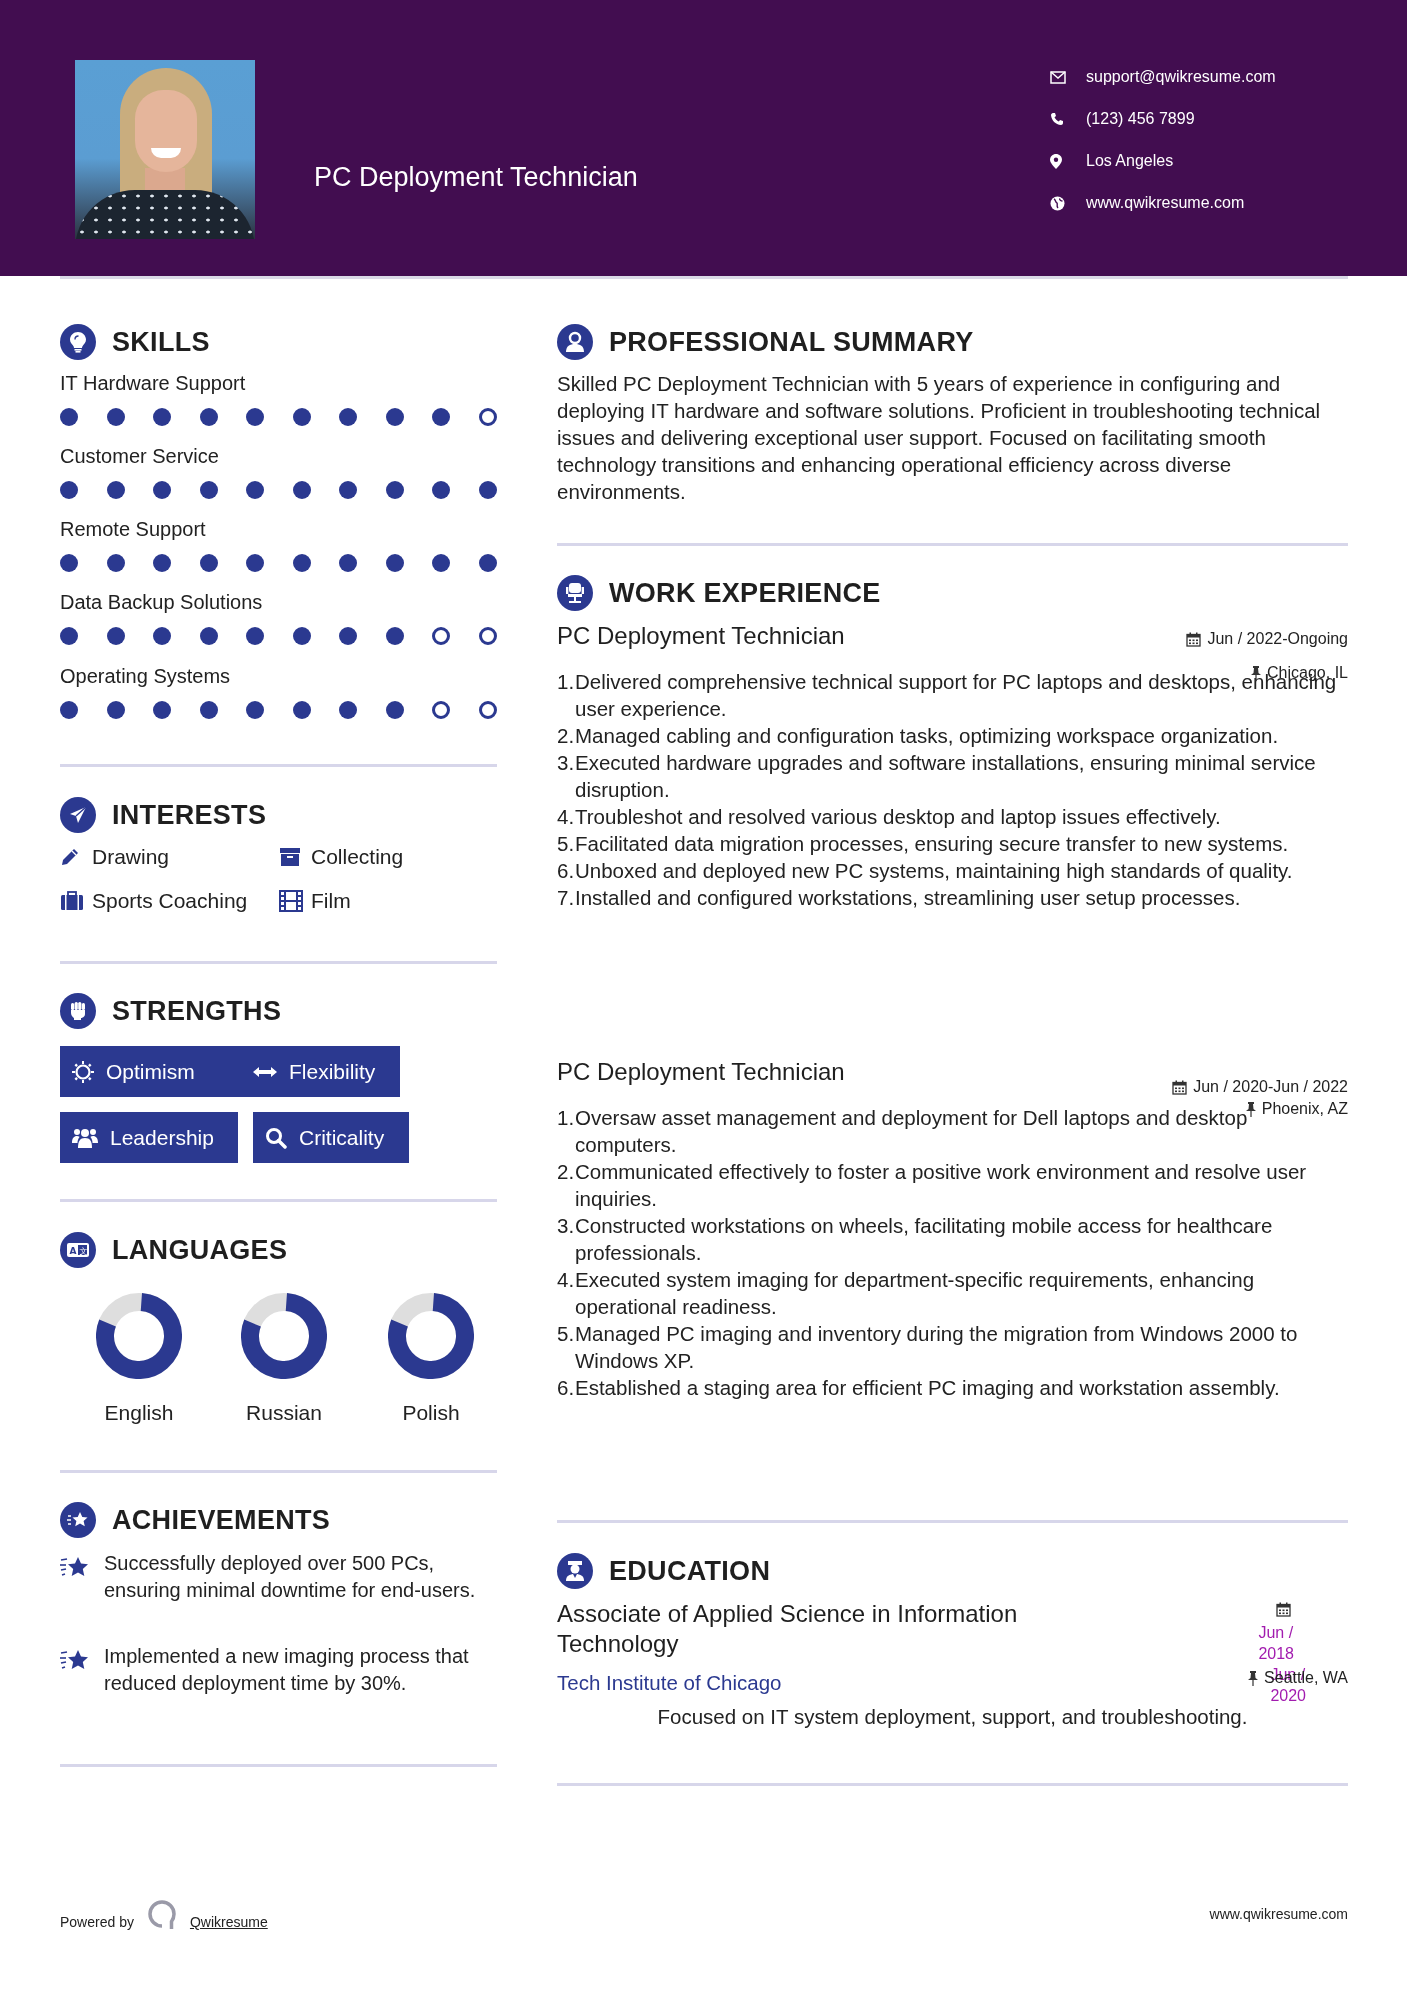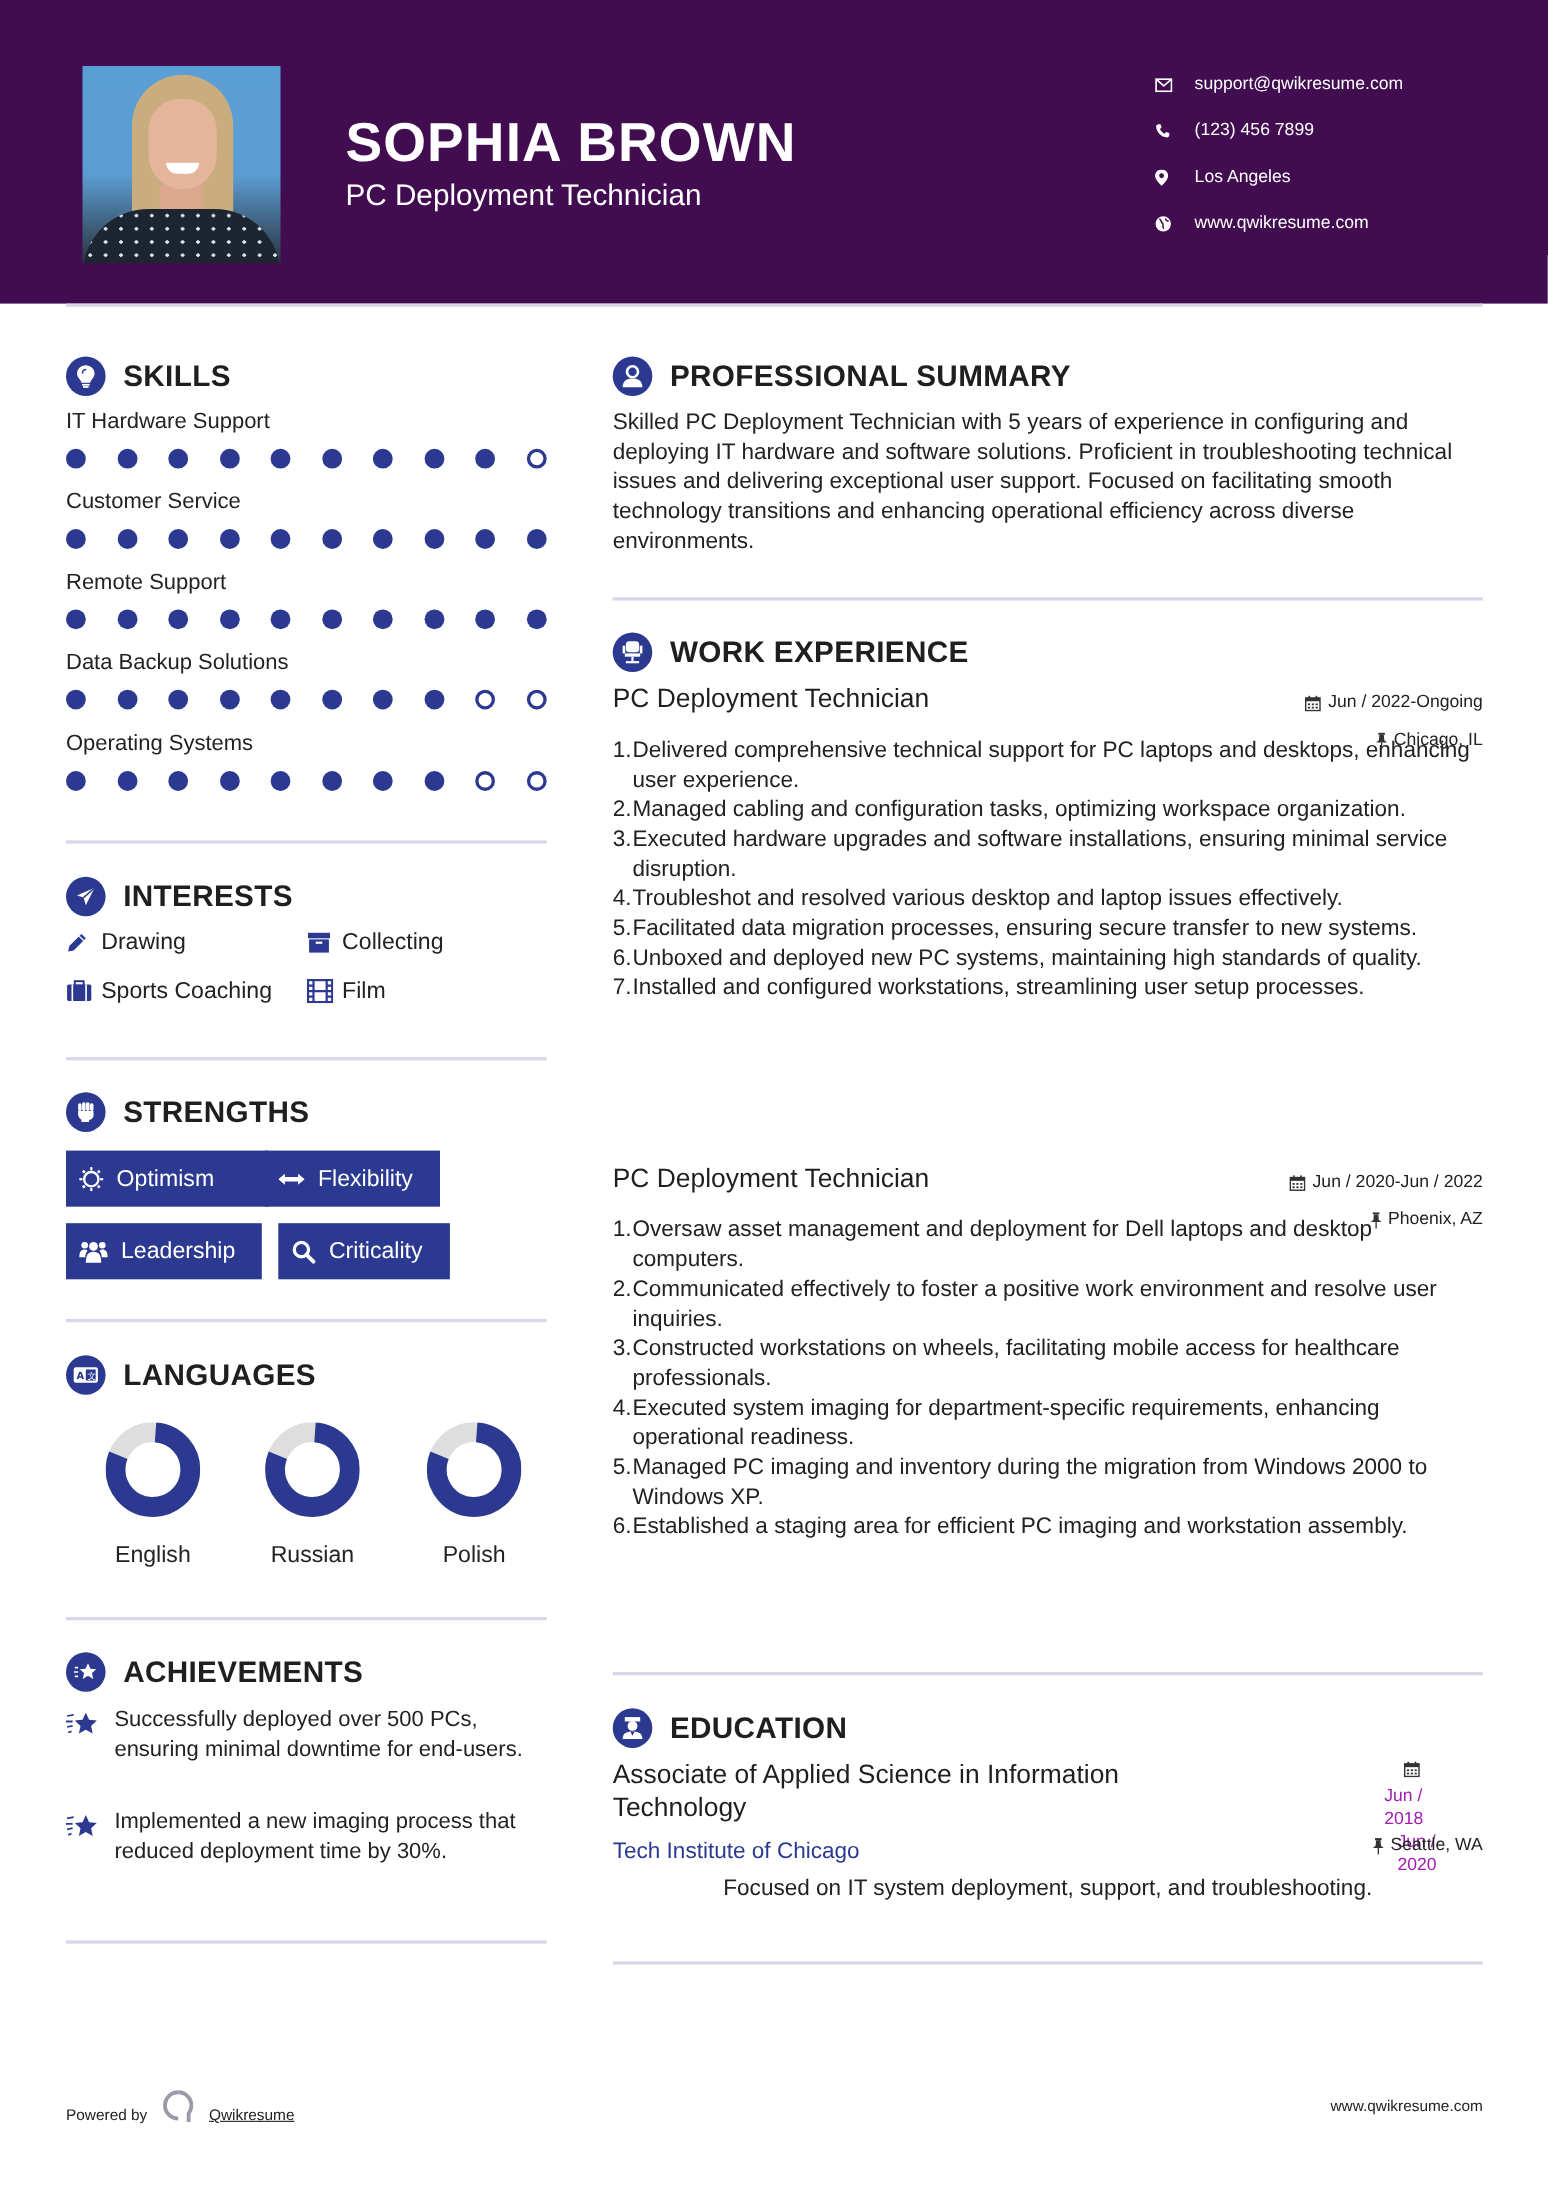--- a/index.html
+++ b/index.html
@@ -73,21 +73,20 @@
 <body>
 
 <div class="header">
   <div class="photo">
     <div class="hair"></div>
     <div class="neck"></div>
     <div class="face"></div>
     <div class="smile"></div>
     <div class="shirt"></div>
   </div>
-  <div class="name">SOPHIA BROWN</div>
   <div class="job-title">PC Deployment Technician</div>
 
   <div class="contact">
     <div class="contact-row">
       <span class="cicon">
         <svg width="16" height="13" viewBox="0 0 16 13">
             <rect x="1" y="1" width="14" height="11" fill="none" stroke="#fff" stroke-width="1.5"></rect>
             <polyline points="1,1 8,7 15,1" fill="none" stroke="#fff" stroke-width="1.5"></polyline>
           </svg>
       </span>
@@ -494,21 +493,21 @@
         </li>
         <li>
           <span class="num">7.</span>
           <span class="btext">Installed and configured workstations, streamlining user setup processes.</span>
         </li>
       </ol>
   </div>
 
   <div class="job" style="top:1058px;">
     <div class="job-role">PC Deployment Technician</div>
-    <div class="job-meta" style="top:8px;">
+    <div class="job-meta" style="top:20px;">
       <span class="micon">
         <svg width="15" height="15" viewBox="0 0 15 15">
             <rect x="1" y="2.5" width="13" height="11.5" fill="none" stroke="#333" stroke-width="1.3"></rect>
             <rect x="1" y="2.5" width="13" height="3" fill="#333"></rect>
             <rect x="3.5" y="0.5" width="1.5" height="3" fill="#333"></rect>
             <rect x="10" y="0.5" width="1.5" height="3" fill="#333"></rect>
             <g fill="#333">
               <rect x="3" y="7.5" width="2" height="1.6"></rect>
               <rect x="6.5" y="7.5" width="2" height="1.6"></rect>
               <rect x="10" y="7.5" width="2" height="1.6"></rect>

